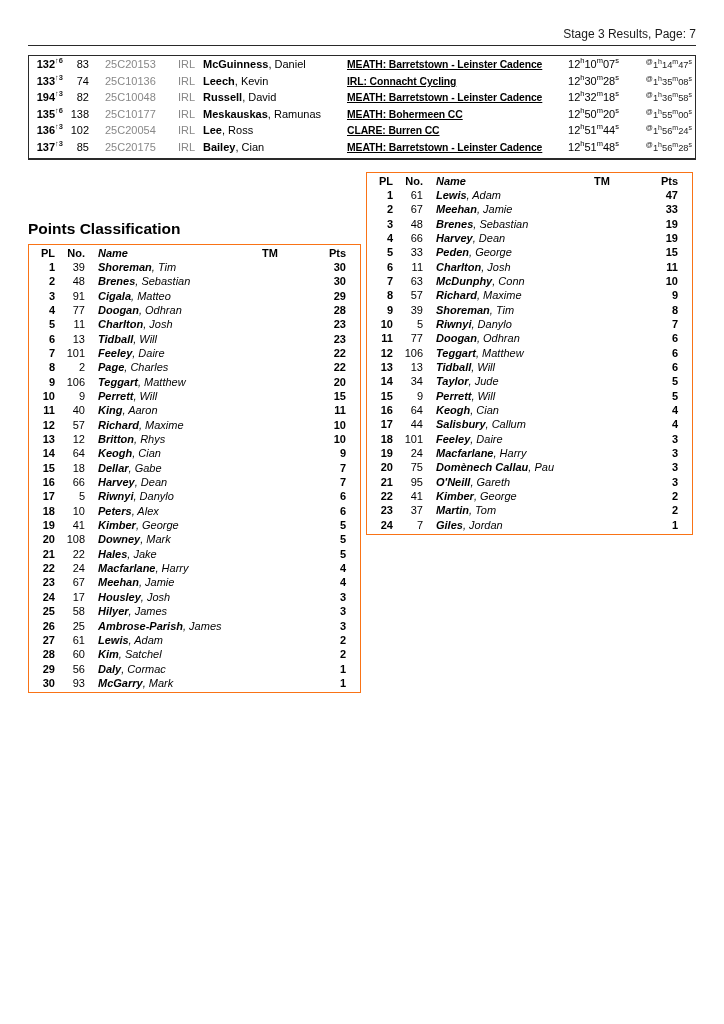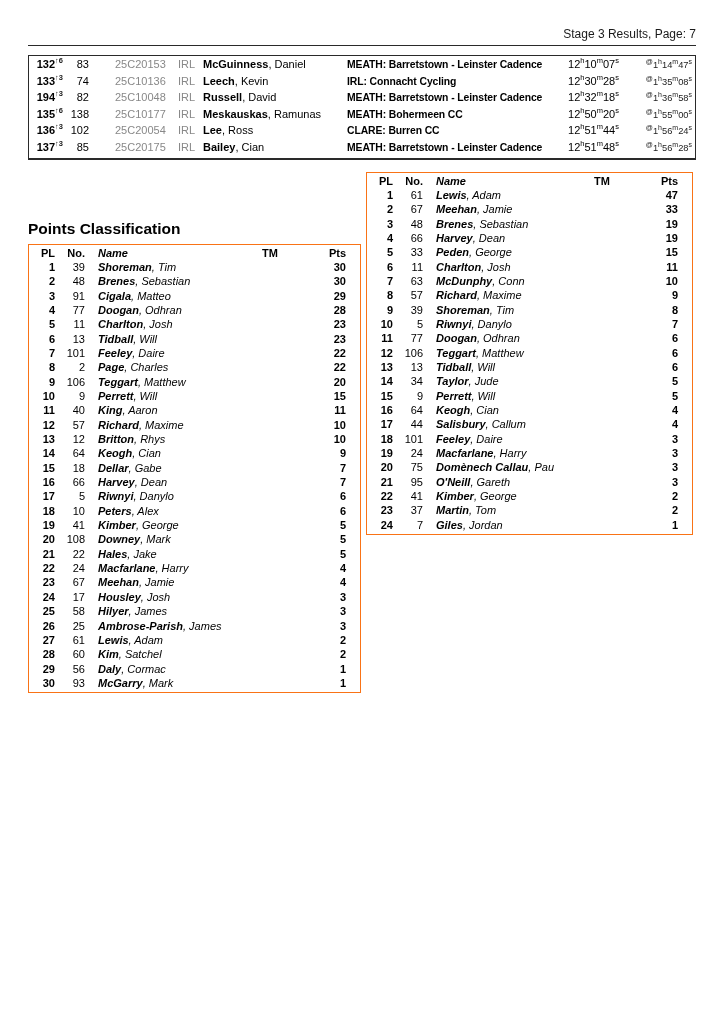--- a/index.html
+++ b/index.html
@@ -26,25 +26,25 @@
     padding:1px 0;
   }
   .srow {
     display:grid;
     grid-template-columns:34px 26px 76px 34px 145px 205px 70px 76px;
     font-size:11px; line-height:15.6px; white-space:nowrap; align-items:baseline;
   }
   .c-pl   { text-align:right; font-weight:bold; }
   .c-pl sup { font-weight:bold; color:#1a1a1a; }
   .c-bib  { text-align:right; }
-  .c-lic  { padding-left:16px; color:#888;margin-left:10px; }
+  .c-lic  { padding-left:16px; color:#888; }
   .c-nat  { padding-left:13px; color:#888; }
   .c-name { padding-left:4px; }
   .c-name b { font-weight:bold; }
-  .c-team { padding-left:3px; font-weight:bold; font-size:10.4px; letter-spacing:-0.1px; }
+  .c-team { padding-left:3px; font-weight:bold; font-size:10.4px; letter-spacing:-0.1px;text-decoration:underline; }
   .c-time { text-align:right; }
   .c-gap  { text-align:right; padding-right:3px; font-size:9.3px; color:#222; }
   .c-gap sup { font-size:7px; }
 
   
   .classifications { display:flex; gap:5px; margin-top:12px; align-items:flex-start; }
   .class-col.points { width:333px;margin-top:48px; }
   .class-col.mountains { width:327px; }
   .class-title { font-size:15.5px; font-weight:bold; margin:0 0 6px 0; }
   .class-table { border:1px solid #f97316; padding:1px 0 2px; }

